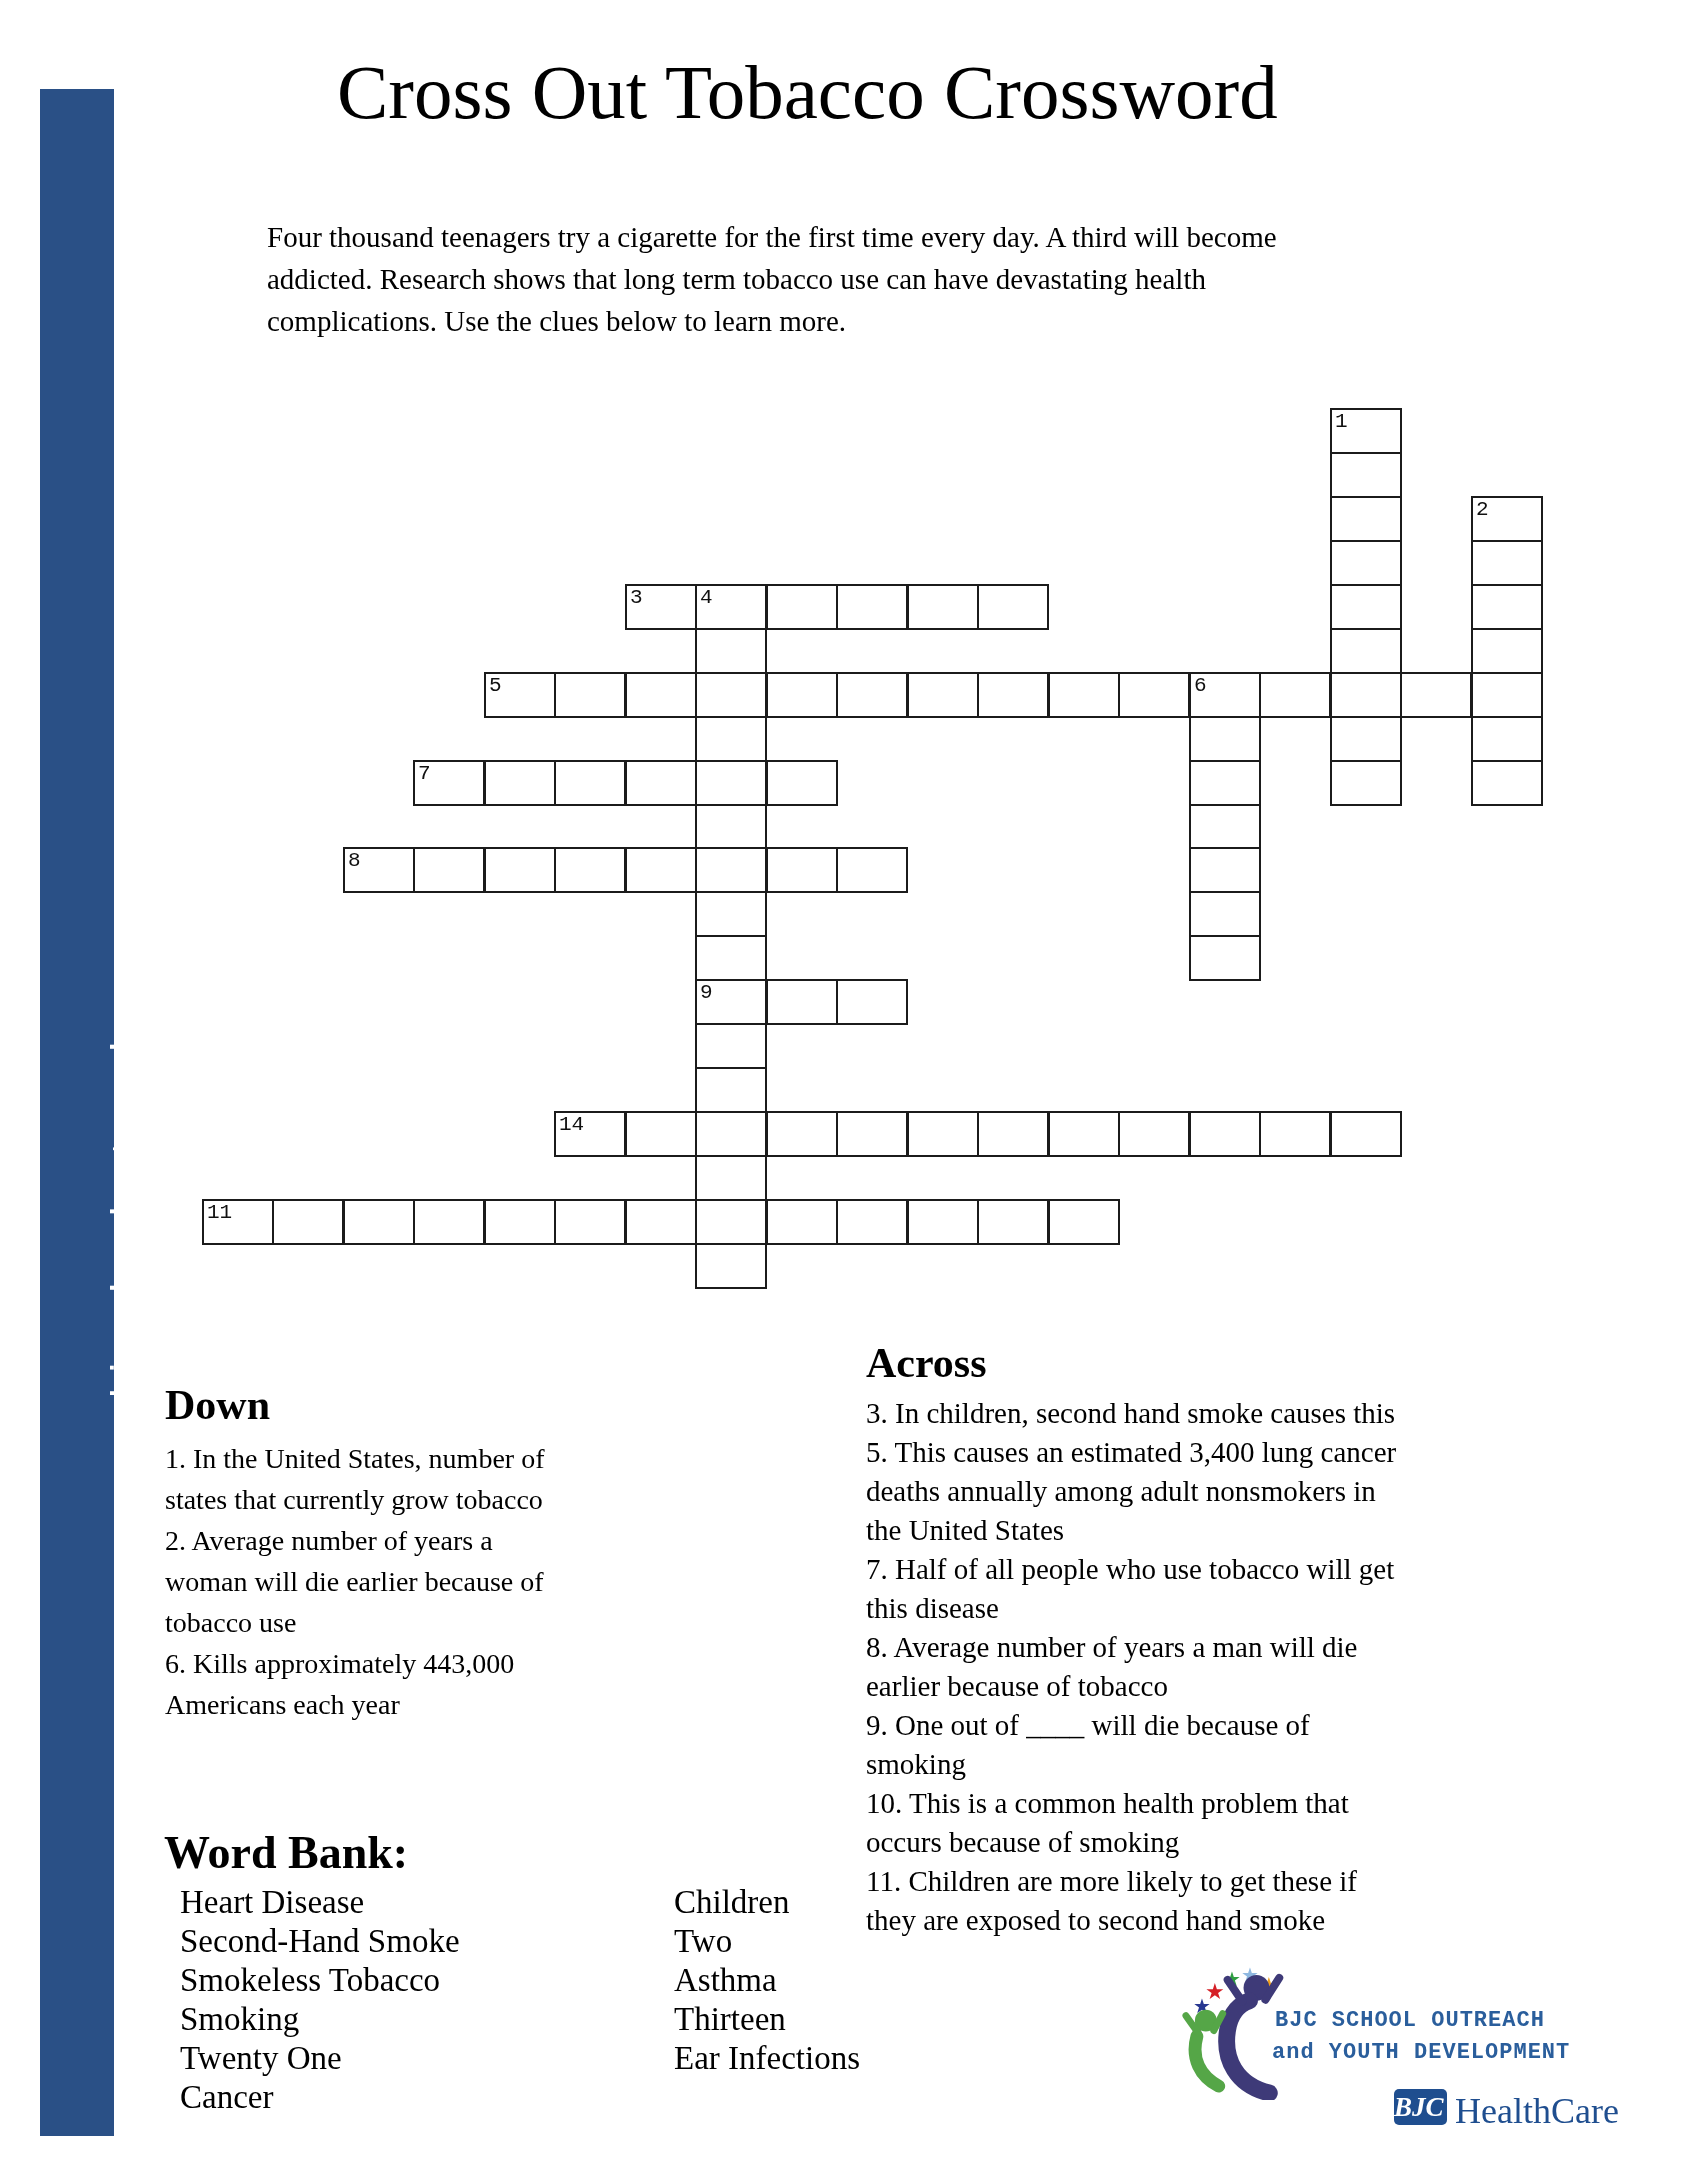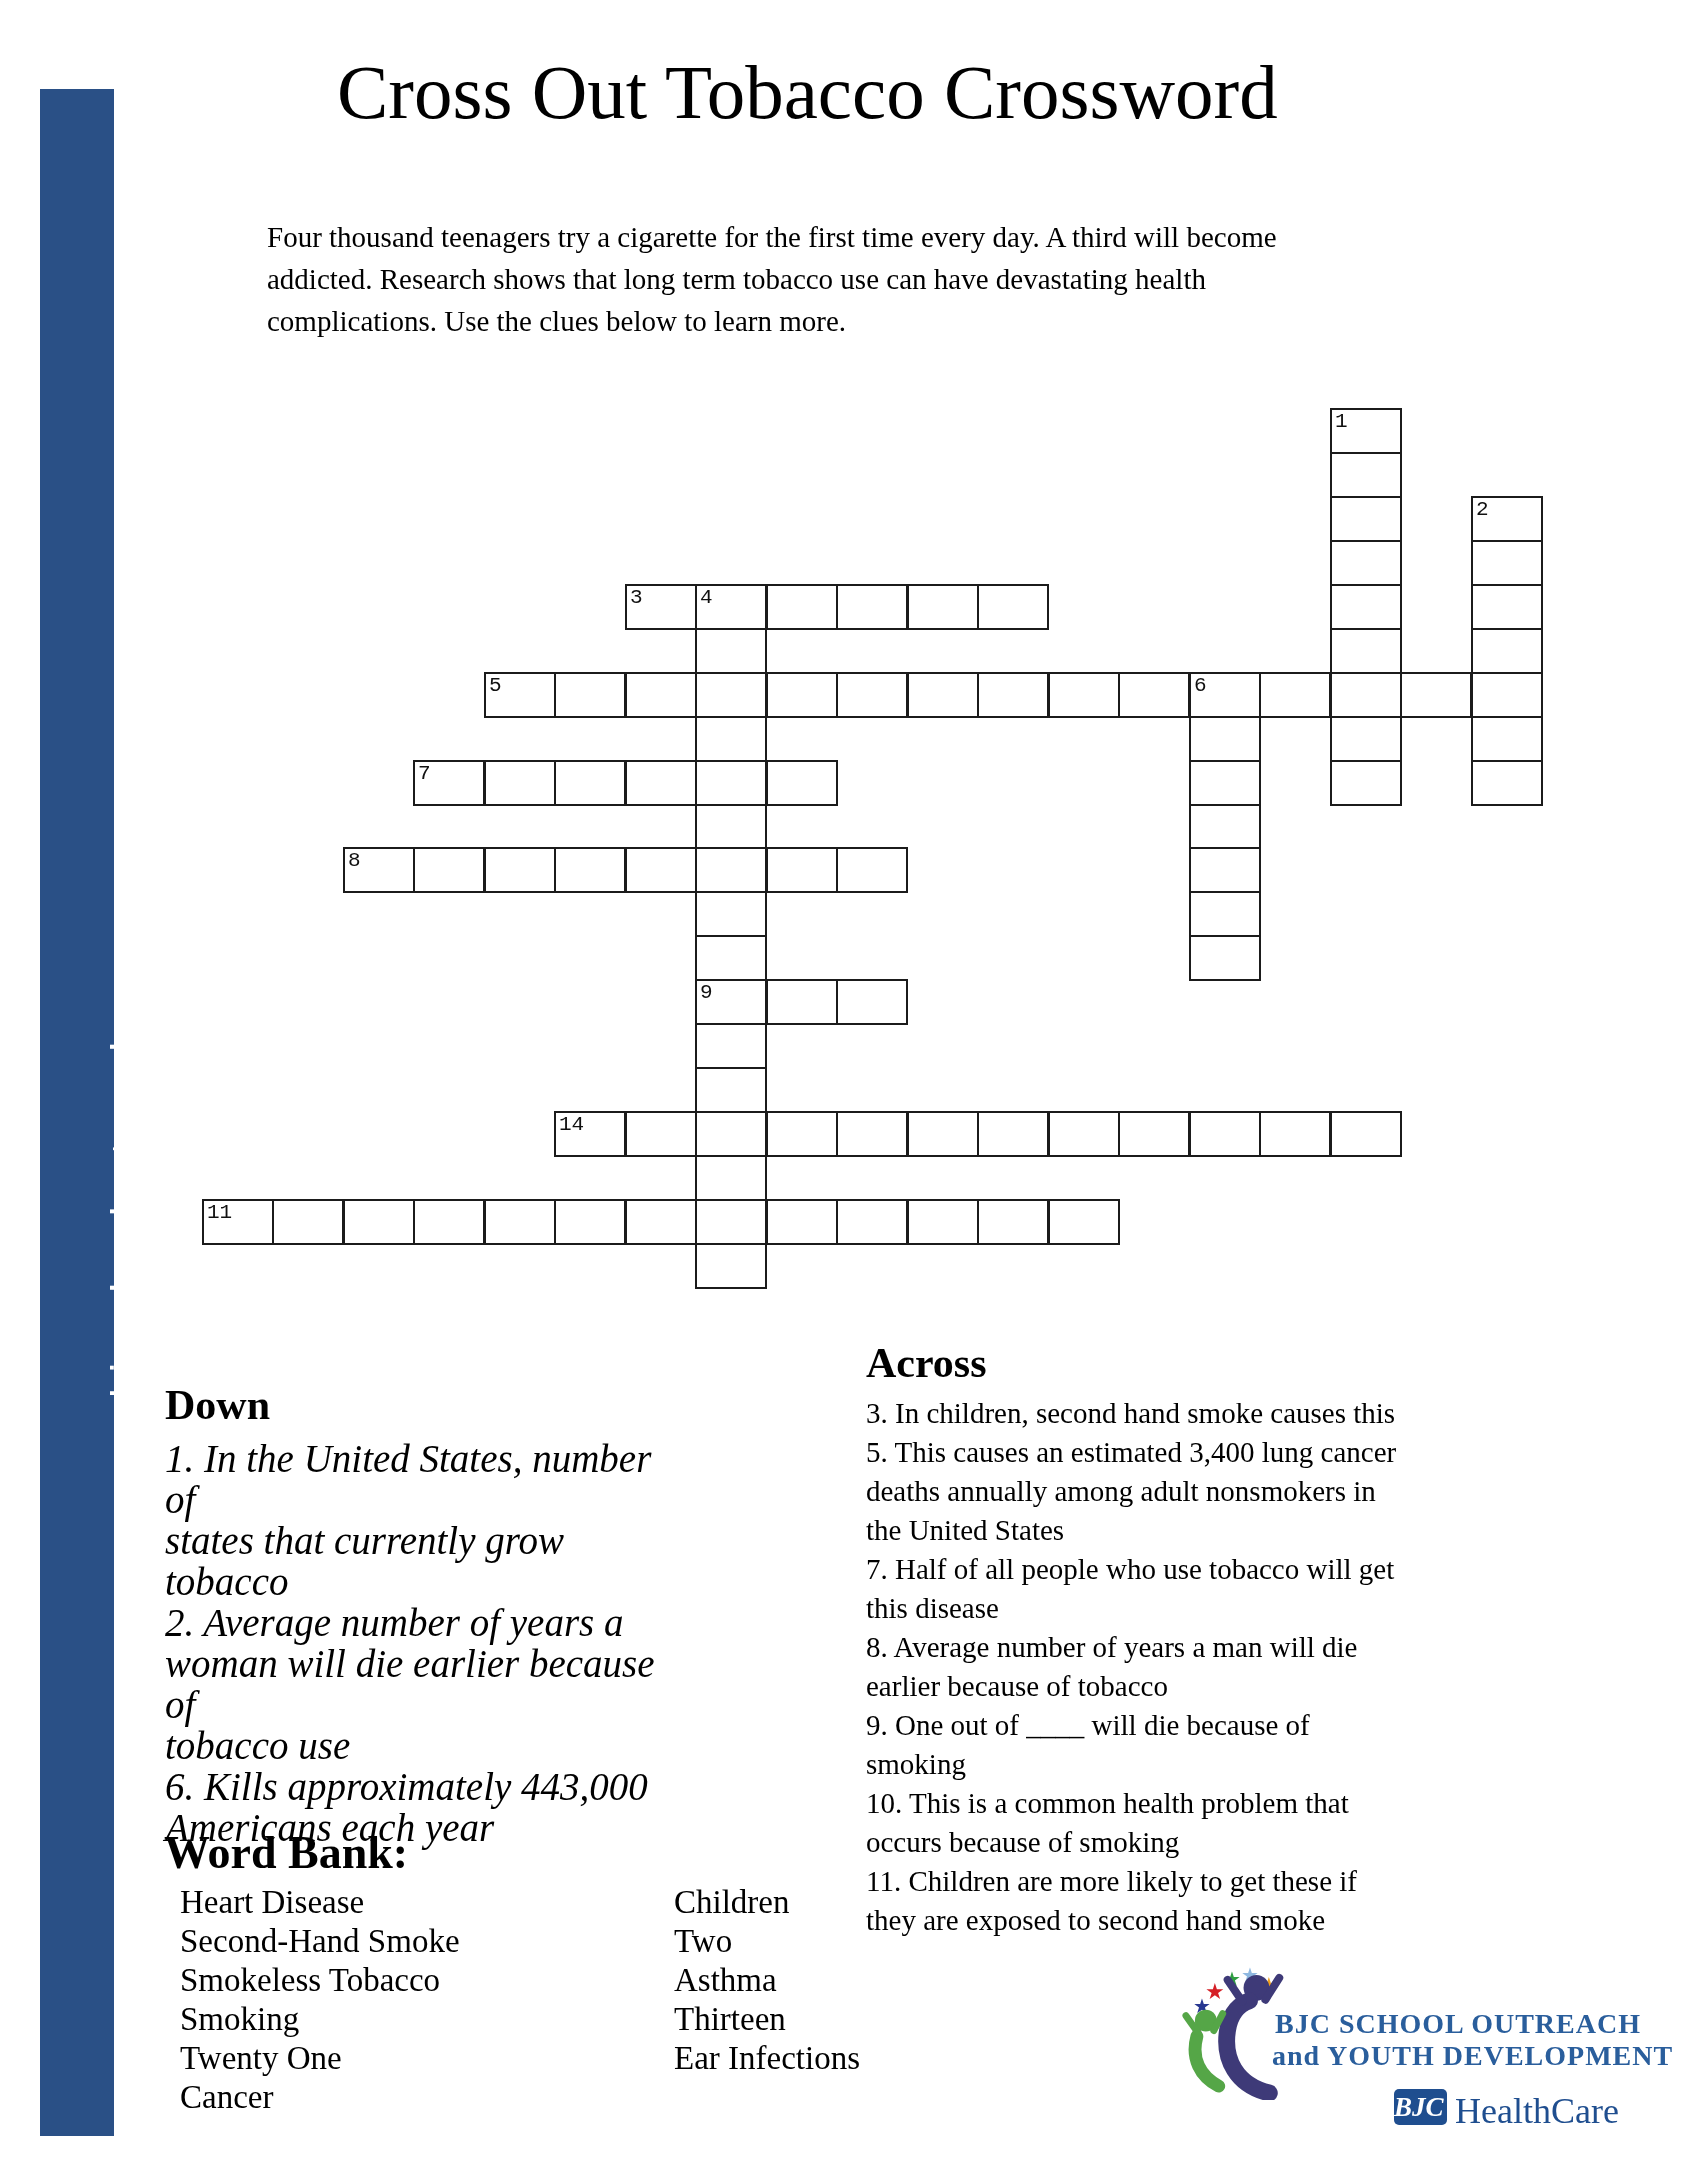--- a/index.html
+++ b/index.html
@@ -29,38 +29,38 @@
     border:2px solid #1b1b1b;background:#fff;
   }
   .cell-num{
     position:absolute;left:3px;top:0px;
     font-family:"Liberation Mono", monospace;font-size:21px;line-height:24px;color:#111;
   }
 
   
   .col-heading{font-weight:bold;font-size:42px;line-height:1;}
   #down-heading{left:165px;top:1384px;}
-  #down-clues{left:165px;top:1438px;width:515px;font-size:39px;line-height:41px;font-style:italic;}
+  #down-clues{left:165px;top:1438px;width:515px;font-size:28px;line-height:41px;}
   #across-heading{left:866px;top:1342px;}
   #across-clues{left:866px;top:1394px;width:634px;font-size:29px;line-height:39px;}
   .clue-text{white-space:pre-line;}
 
   
   #wordbank-heading{left:164px;top:1830px;font-weight:bold;font-size:46px;line-height:1;}
   .wb-col{font-size:33px;line-height:39px;}
   #wb-col1{left:180px;top:1883px;}
   #wb-col2{left:674px;top:1883px;}
 
   
   #logo{left:1173px;top:1931px;width:485px;height:213px;}
   .star{position:absolute;line-height:1;font-family:"DejaVu Sans", sans-serif;}
   #logo-figures{position:absolute;left:0px;top:35px;}
   .logo-line{
-    position:absolute;font-family:Liberation Serif, serif;color:var(--logo-text,#2A5E9C);
-    font-size:28px;letter-spacing:1px;white-space:nowrap;font-weight:bold;
+    position:absolute;font-family:Liberation Mono, monospace;color:var(--logo-text,#2A5E9C);
+    font-size:22px;letter-spacing:1px;white-space:nowrap;font-weight:bold;
   }
   #logo-line1{left:102px;top:77px;}
   #logo-line2{left:99px;top:109px;}
   #bjc-badge{
     position:absolute;left:221px;top:158px;width:53px;height:36px;border-radius:5px;
     background:var(--badge,#1F4E8F);color:#fff;text-align:left;
     font-family:"Liberation Serif", serif;font-weight:bold;font-style:italic;
     font-size:27px;line-height:36px;letter-spacing:0px;
   }
   #brand-name{

